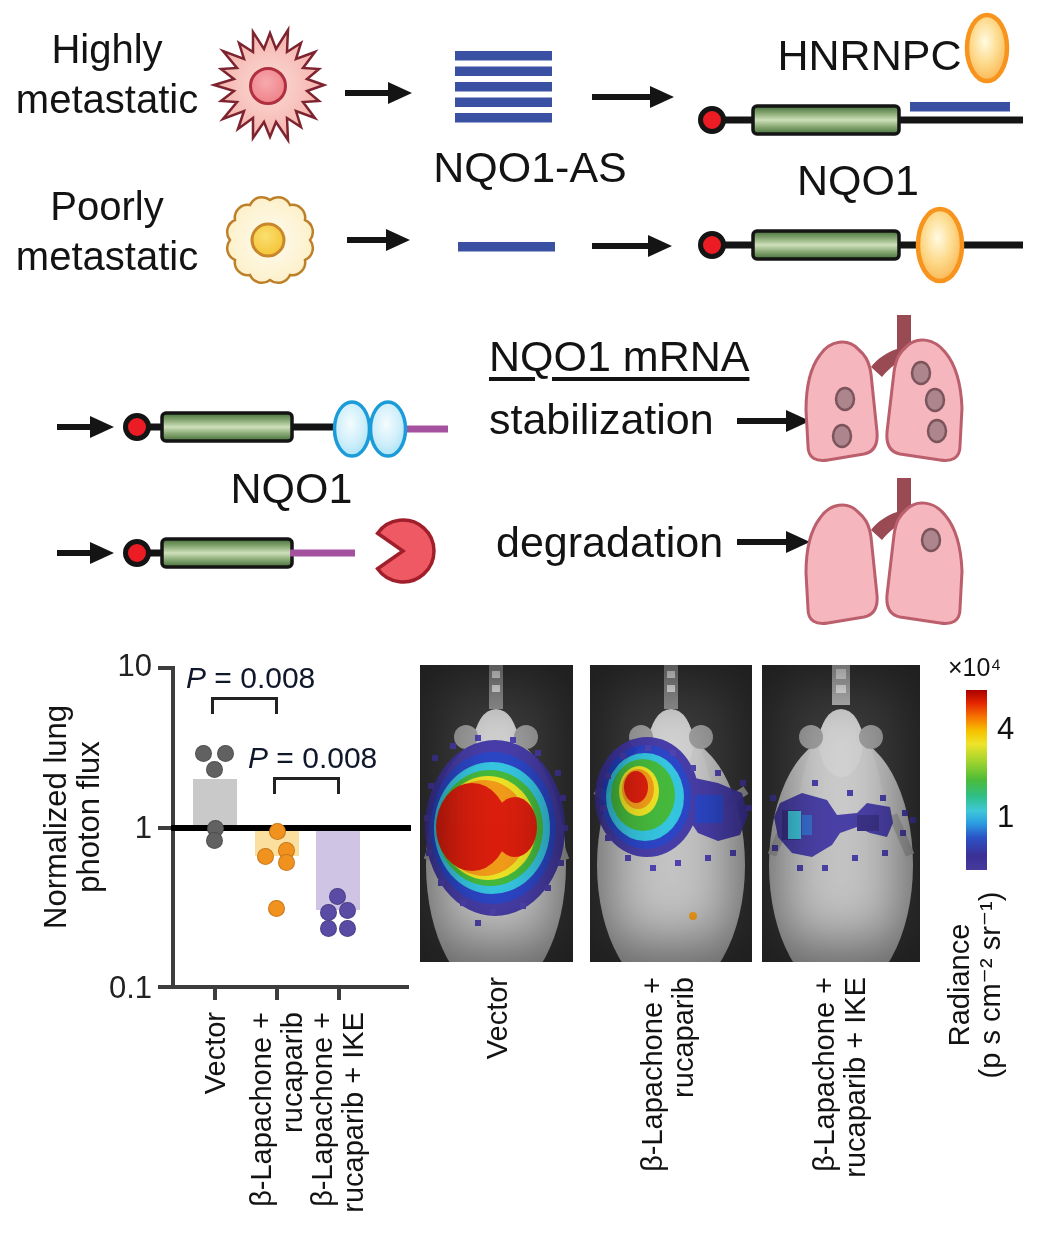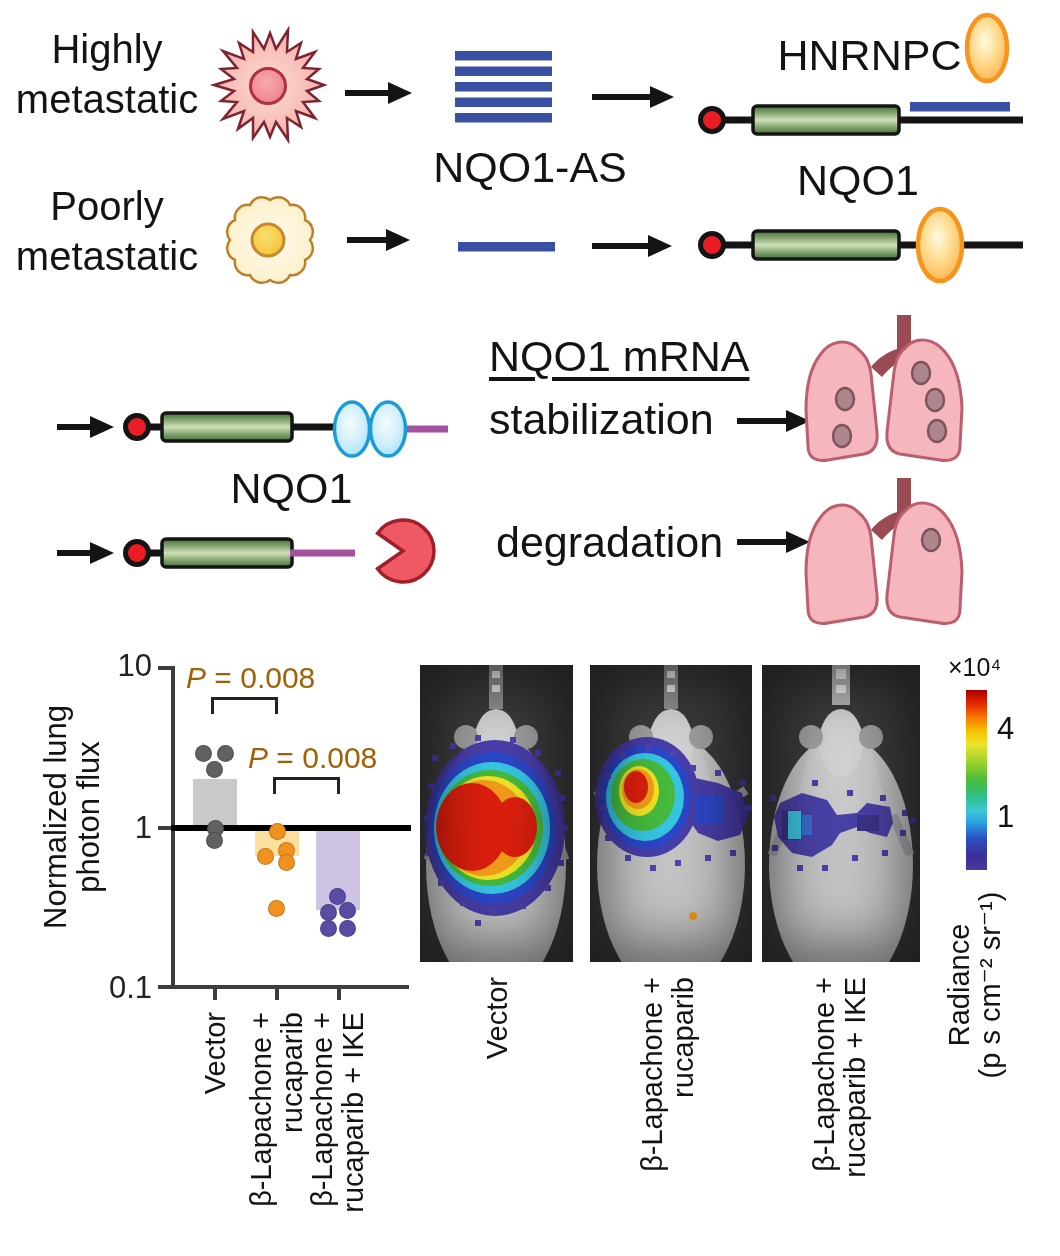--- a/index.html
+++ b/index.html
@@ -12,21 +12,21 @@
   .ctr{text-align:center;}
   svg{position:absolute;left:0;top:0;}
   
   .tick{position:absolute;font-size:31px;color:#222;text-align:right;width:52px;}
   .axisline{position:absolute;background:#3d3d3d;}
   .refline{position:absolute;background:#000;height:6px;z-index:6;}
   .bar{position:absolute;z-index:2;}
   .pt{position:absolute;width:17px;height:17px;border-radius:50%;z-index:7;box-sizing:border-box;}
   .bracket-h{position:absolute;height:3px;background:#222;z-index:8;}
   .bracket-v{position:absolute;width:3px;background:#222;z-index:8;}
-  .pval{position:absolute;font-size:30px;color:#a16207;z-index:8;white-space:nowrap;}
+  .pval{position:absolute;font-size:30px;color:#0f172a;z-index:8;white-space:nowrap;}
   .pval i{font-style:italic;font-family:"Liberation Serif","DejaVu Serif",serif;font-family:"Liberation Sans","DejaVu Sans",sans-serif;}
   
   .rlabel{position:absolute;white-space:pre-line;transform-origin:top right;transform:rotate(-90deg);
           font-size:29px;line-height:31px;color:#131313;}
   .rend{text-align:right;width:260px;}
   .rctr{text-align:center;}
   
   .mpanel{position:absolute;top:665px;height:297px;background:#3a3a3a;overflow:hidden;}
   .vig{position:absolute;left:0;top:0;right:0;bottom:0;box-shadow:inset 0 0 55px 18px rgba(0,0,0,0.5);z-index:5;}
   

